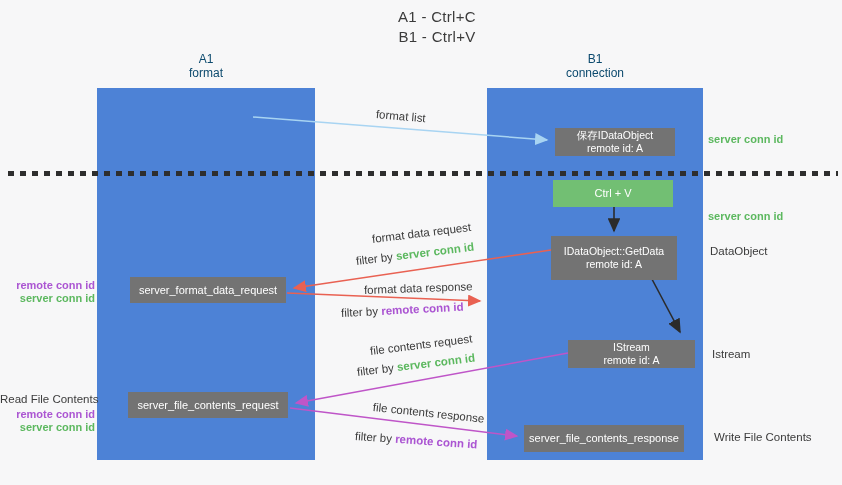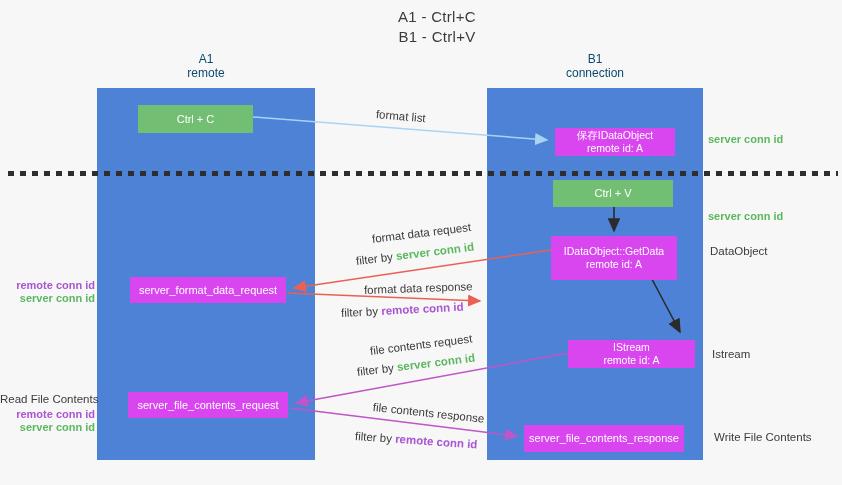--- a/index.html
+++ b/index.html
@@ -17,21 +17,21 @@
   .lane.left  { left:97px;  width:218px; }
   .lane.right { left:487px; width:216px; }
 
   .dashed-line { position:absolute; left:8px; width:830px; top:171px; height:5px;
     background:repeating-linear-gradient(90deg,#2e2e2e 0 6px, transparent 6px 12px); }
 
   .node { position:absolute; display:flex; flex-direction:column; align-items:center;
           justify-content:center; color:#ffffff; font-size:11px; line-height:13px;
           text-align:center; white-space:nowrap; }
   .node.green  { background:#72bf73; }
-  .node.orange { background:#d946ef; }
+  .node.orange { background:#737373; }
 
   .ann { position:absolute; font-size:11.5px; color:#3b3b3b; white-space:nowrap; }
   .ann.green  { color:#5cb85f; font-weight:bold; font-size:11px; }
   .ann.purple { color:#ab55d2; font-weight:bold; font-size:11px; }
   .ann.right-align { text-align:right; }
 
   .alabel { position:absolute; font-size:11.5px; color:#3b3b3b; white-space:nowrap;
             transform-origin:left center; }
   .alabel .flt-green  { color:#5cb85f; font-weight:bold; }
   .alabel .flt-purple { color:#ab55d2; font-weight:bold; }
@@ -43,21 +43,21 @@
 
 <div class="canvas">
 
   <div class="title">
     <div>A1 - Ctrl+C</div>
     <div>B1 - Ctrl+V</div>
   </div>
 
   <div class="lane-header left">
     <div>A1</div>
-    <div>remote</div>
+    <div>format</div>
   </div>
   <div class="lane-header right">
     <div>B1</div>
     <div>connection</div>
   </div>
 
   <div class="lane left"></div>
   <div class="lane right"></div>
 
   <div class="dashed-line"></div>
@@ -79,23 +79,20 @@
     </defs>
     <line x1="253" y1="117" x2="547" y2="140" stroke="#a8d4f2" stroke-width="1.5" marker-end="url(#m-blue)"></line>
     <line x1="614" y1="207" x2="614" y2="231" stroke="#2b2b2b" stroke-width="1.6" marker-end="url(#m-black)"></line>
     <line x1="551" y1="250" x2="294" y2="288" stroke="#e96152" stroke-width="1.5" marker-end="url(#m-red)"></line>
     <line x1="287" y1="293" x2="480" y2="301" stroke="#e96152" stroke-width="1.5" marker-end="url(#m-red)"></line>
     <line x1="645" y1="266" x2="680" y2="332" stroke="#2b2b2b" stroke-width="1.6" marker-end="url(#m-black)"></line>
     <line x1="568" y1="353" x2="296" y2="403" stroke="#bf55c8" stroke-width="1.5" marker-end="url(#m-magenta)"></line>
     <line x1="290" y1="408" x2="517" y2="436" stroke="#bf55c8" stroke-width="1.5" marker-end="url(#m-magenta)"></line>
   </svg>
 
-  <div class="node green" style="left:138px;top:105px;width:115px;height:28px">
-    <div>Ctrl + C</div>
-  </div>
 
   <div class="node orange" style="left:555px;top:128px;width:120px;height:28px;font-size:10.5px">
     <div>保存IDataObject</div>
     <div>remote id: A</div>
   </div>
 
   <div class="node green" style="left:553px;top:180px;width:120px;height:27px">
     <div>Ctrl + V</div>
   </div>
 

